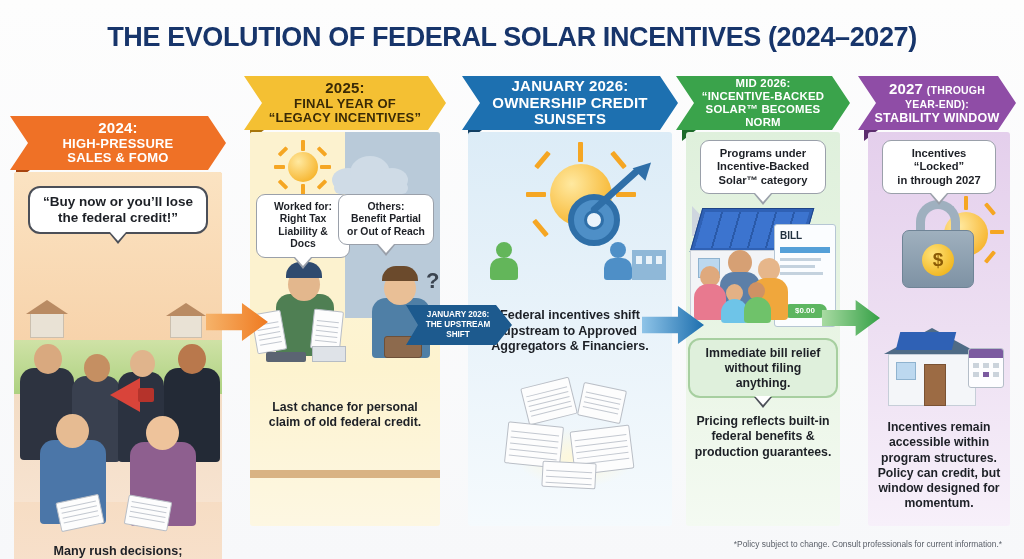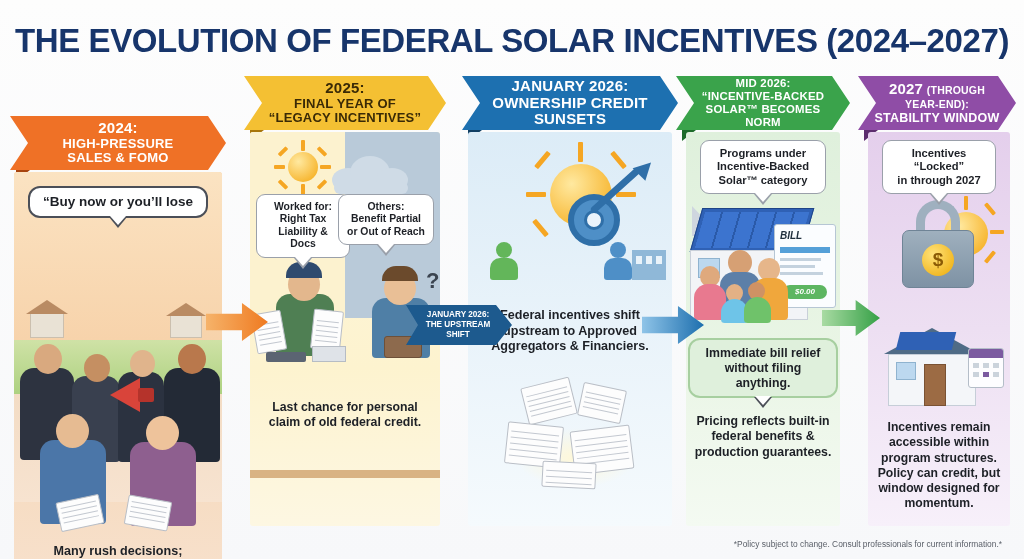--- a/index.html
+++ b/index.html
@@ -12,21 +12,21 @@
   #infographic {
     position: relative;
     width: 1024px; height: 559px;
     background: linear-gradient(180deg,#fdfdfd 0%,#f7f8fa 100%);
   }
 
   
   .title {
     position: absolute; top: 22px; left: 0; width: 1024px;
     text-align: center;
-    font-size: 33px; font-weight: bold; letter-spacing: -0.4px;
+    font-size: 27px; font-weight: bold; letter-spacing: -0.4px;
     color: #17356b;
     font-family: "Liberation Sans", sans-serif;
   }
 
   
   .col { position: absolute; top: 76px; height: 450px; }
   .col-body {
     position: absolute; left: 14px; right: 14px; top: 56px; bottom: 0;
     border-radius: 3px;
     overflow: hidden;
@@ -166,20 +166,21 @@
         <div class="person-head" style="left:164px;top:172px;width:28px;height:30px;background:#b9784c;"></div>
 
         <div style="position:absolute;left:96px;top:206px;width:0;height:0;
                     border-top:17px solid transparent;border-bottom:17px solid transparent;
                     border-right:30px solid #d9443a;"></div>
         <div style="position:absolute;left:124px;top:216px;width:16px;height:14px;background:#b5332b;border-radius:2px;"></div>
       </div>
 
       <div class="bubble" style="left:14px; right:14px; top:14px; font-size:13.5px;">
         <div>“Buy now or you’ll lose</div>
+        <div>the federal credit!”</div>
       </div>
 
       <div class="scene" style="top:222px;height:150px;">
         <div class="person-body" style="left:26px;top:46px;width:66px;height:84px;background:#4b76a8;"></div>
         <div class="person-head" style="left:42px;top:20px;width:33px;height:34px;background:#e6bb92;"></div>
         <div class="person-body" style="left:116px;top:48px;width:66px;height:84px;background:#8e5f8f;"></div>
         <div class="person-head" style="left:132px;top:22px;width:33px;height:34px;background:#eec39b;"></div>
         <div class="doc" style="left:44px;top:104px;width:44px;height:30px;transform:rotate(-12deg);">
           <i style="top:5px"></i>
             <i style="top:10px"></i>
@@ -396,21 +397,21 @@
         <div class="house-roof" style="left:6px;top:6px;width:0;height:0;border-left:0;border-right:28px solid transparent;border-bottom:30px solid #cfd6df;"></div>
         <div style="position:absolute;left:10px;top:8px;width:112px;height:44px;background:#2f61b5;transform:skewX(-16deg);border:1px solid #1f4587;"></div>
         <div style="position:absolute;left:14px;top:12px;width:104px;height:36px;transform:skewX(-16deg);
                     background:repeating-linear-gradient(90deg,#3c74cf 0 16px,#2a5aa9 16px 18px),
                                repeating-linear-gradient(0deg,#3c74cf 0 11px,#2a5aa9 11px 13px);"></div>
 
         <div style="position:absolute;left:4px;top:50px;width:118px;height:70px;background:#f2f4f7;border:1px solid #c9d0d9;"></div>
         <div style="position:absolute;left:12px;top:58px;width:22px;height:20px;background:#bcd8ef;border:1px solid #8fb3cf;"></div>
         <div style="position:absolute;left:94px;top:58px;width:22px;height:28px;background:#9c6b44;border:1px solid #7a5233;"></div>
 
-        <div style="position:absolute;right:4px;top:24px;width:62px;height:84px;background:#fbfdff;border:1px solid #b6c6d4;border-radius:3px;font-style:italic;">
+        <div style="position:absolute;right:4px;top:24px;width:62px;height:103px;background:#fbfdff;border:1px solid #b6c6d4;border-radius:3px;">
           <div style="position:absolute;left:5px;top:5px;font-size:10px;font-weight:bold;color:#22313f;">BILL</div>
           <div style="position:absolute;left:5px;right:5px;top:22px;height:6px;background:#55a0d8;"></div>
           <div style="position:absolute;left:5px;right:14px;top:33px;height:3px;background:#c4d2de;"></div>
           <div style="position:absolute;left:5px;right:20px;top:40px;height:3px;background:#c4d2de;"></div>
           <div style="position:absolute;left:5px;right:12px;top:47px;height:3px;background:#c4d2de;"></div>
           <div style="position:absolute;left:8px;right:8px;bottom:8px;height:14px;background:#5db661;color:#fff;
                       border-radius:7px;font-size:8px;font-weight:bold;text-align:center;line-height:14px;">$0.00</div>
         </div>
 
         <div class="person-head" style="left:42px;top:50px;width:24px;height:25px;background:#d6a074;"></div>

